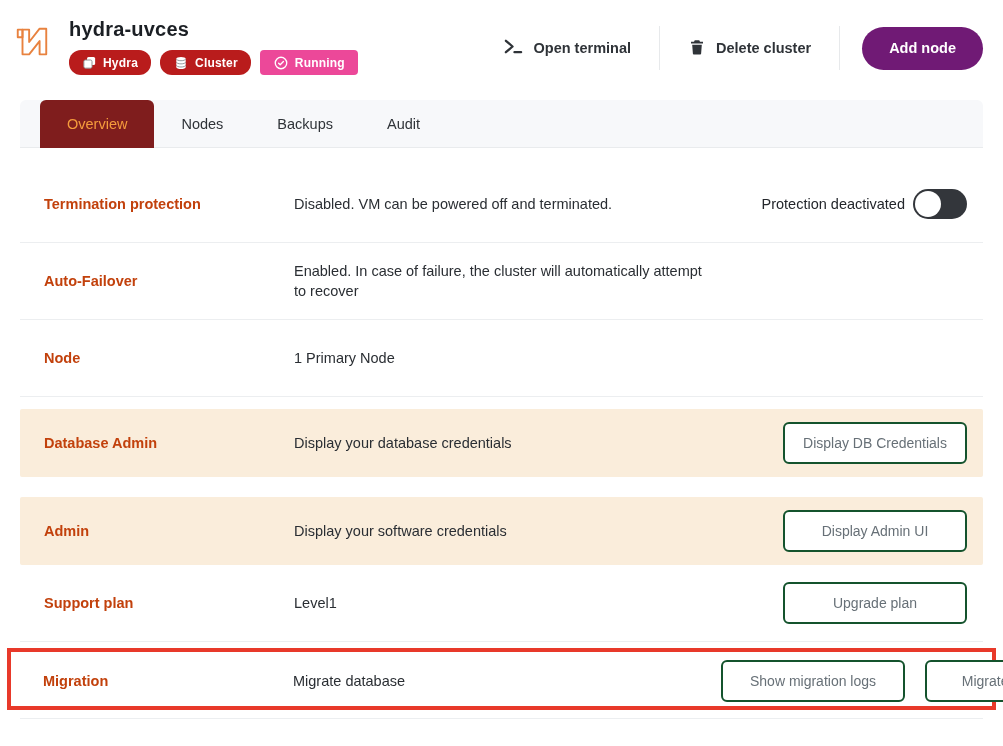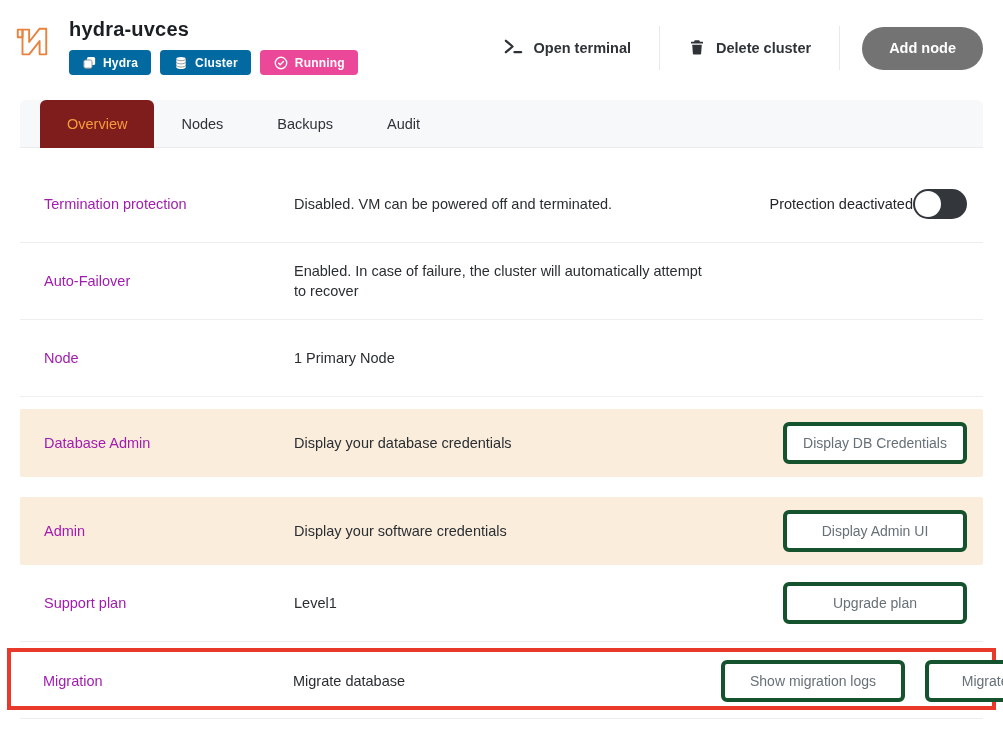--- a/index.html
+++ b/index.html
@@ -18,34 +18,34 @@
   }
   .header-left { display: flex; align-items: flex-start; gap: 18px; }
   .logo { width: 38px; height: 44px; margin-top: 2px; }
   .title-block h1 { font-size: 20px; font-weight: 700; color: #1b1f24; letter-spacing: .2px; }
   .badges { display: flex; gap: 9px; margin-top: 9px; }
   .badge {
     display: inline-flex; align-items: center; gap: 6px;
     height: 25px; padding: 0 13px; border-radius: 4px;
     color: #fff; font-size: 12px; font-weight: 700; letter-spacing: .2px;
   }
-  .badge-gray { background: #0369a1; }
+  .badge-gray { background: #b91c1c; border-radius: 12px; }
   .badge-green { background: #ec4899; }
   .badge svg { display: block; }
 
   .header-right { display: flex; align-items: center; margin-top: 8px; }
   .text-btn {
     display: flex; align-items: center; gap: 10px;
     background: none; border: none; cursor: pointer;
     font-family: inherit; font-size: 14.5px; font-weight: 700; color: #2f3338;
     padding: 10px 6px;
   }
   .vdiv { width: 1px; height: 44px; background: #e7e9eb; margin: 0 22px; }
   .primary-btn {
-    background: #737373; color: #fff; border: none; cursor: pointer;
+    background: #701a75; color: #fff; border: none; cursor: pointer;
     font-family: inherit; font-size: 14.5px; font-weight: 700;
     height: 43px; padding: 0 27px; border-radius: 22px; margin-left: 0;
   }
 
   
   .tabbar {
     margin: 0 20px; height: 48px; display: flex; align-items: stretch;
     background: #f7f8fa; border-bottom: 1px solid #e9ebed;
     border-radius: 6px 6px 0 0; padding-left: 20px;
   }
@@ -58,41 +58,41 @@
     border-radius: 6px 6px 0 0; margin-bottom: -1px;
   }
 
   
   .content { margin: 0 20px; padding-top: 18px; }
   .row {
     display: flex; align-items: center;
     min-height: 77px; padding: 0 16px 0 24px;
   }
   .row.bordered { border-bottom: 1px solid #eceef0; }
-  .row-label { flex: 0 0 250px; font-size: 14.5px; font-weight: 400; color: #a21caf; }
+  .row-label { flex: 0 0 250px; font-size: 14.5px; font-weight: 700; color: #c2410c; }
   .row-desc { flex: 0 0 428px; font-size: 14.5px; color: #2a2e33; line-height: 1.4; padding-right: 12px; }
-  .row-right { margin-left: auto; display: flex; align-items: center; gap: 0; }
+  .row-right { margin-left: auto; display: flex; align-items: center; gap: 8px; }
 
   .toggle-label { font-size: 14.5px; color: #23262b; white-space: nowrap; }
   .toggle {
     width: 54px; height: 30px; border-radius: 15px; position: relative; cursor: pointer;
     flex: 0 0 auto;
   }
   .toggle.off { background: #33363b; }
   .toggle.on  { background: #f59b3c; }
   .toggle .knob {
     position: absolute; top: 2px; width: 26px; height: 26px;
     border-radius: 50%; background: #fff;
   }
   .toggle.off .knob { left: 2px; }
   .toggle.on  .knob { right: 2px; }
 
   .btn-outline {
     width: 184px; height: 42px; background: #fff; cursor: pointer;
-    border: 4px solid #14532d; border-radius: 6px;
+    border: 2px solid #14532d; border-radius: 6px;
     font-family: inherit; font-size: 14px; color: #677077; text-align: center;
   }
   .row-right.buttons { gap: 20px; }
 
   .row.highlight { background: #faeddb; border-radius: 2px; min-height: 68px; }
   .row.highlight.first  { margin-top: 12px; }
   .row.highlight.second { margin-top: 20px; }
 
   .row.annotated {
     margin: 6px -13px 8px; min-height: 62px;

